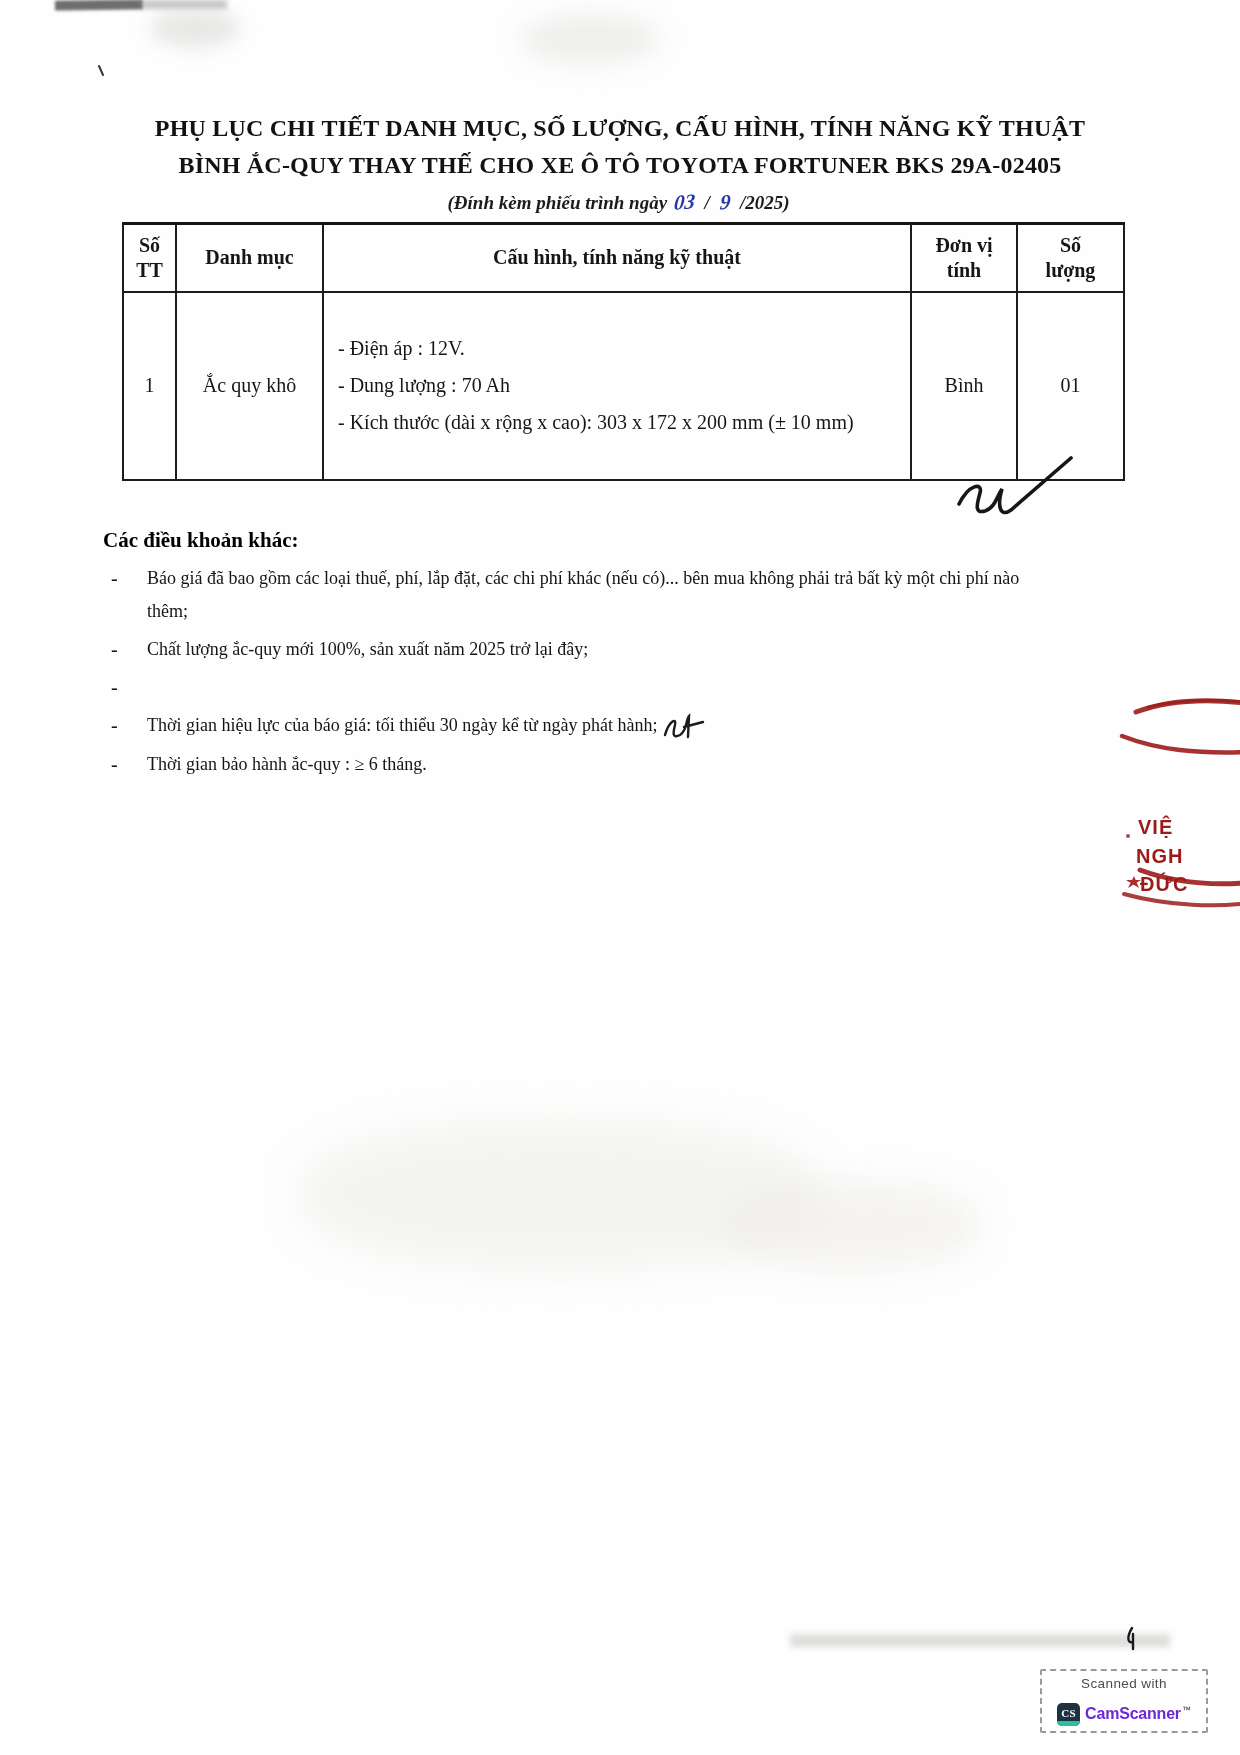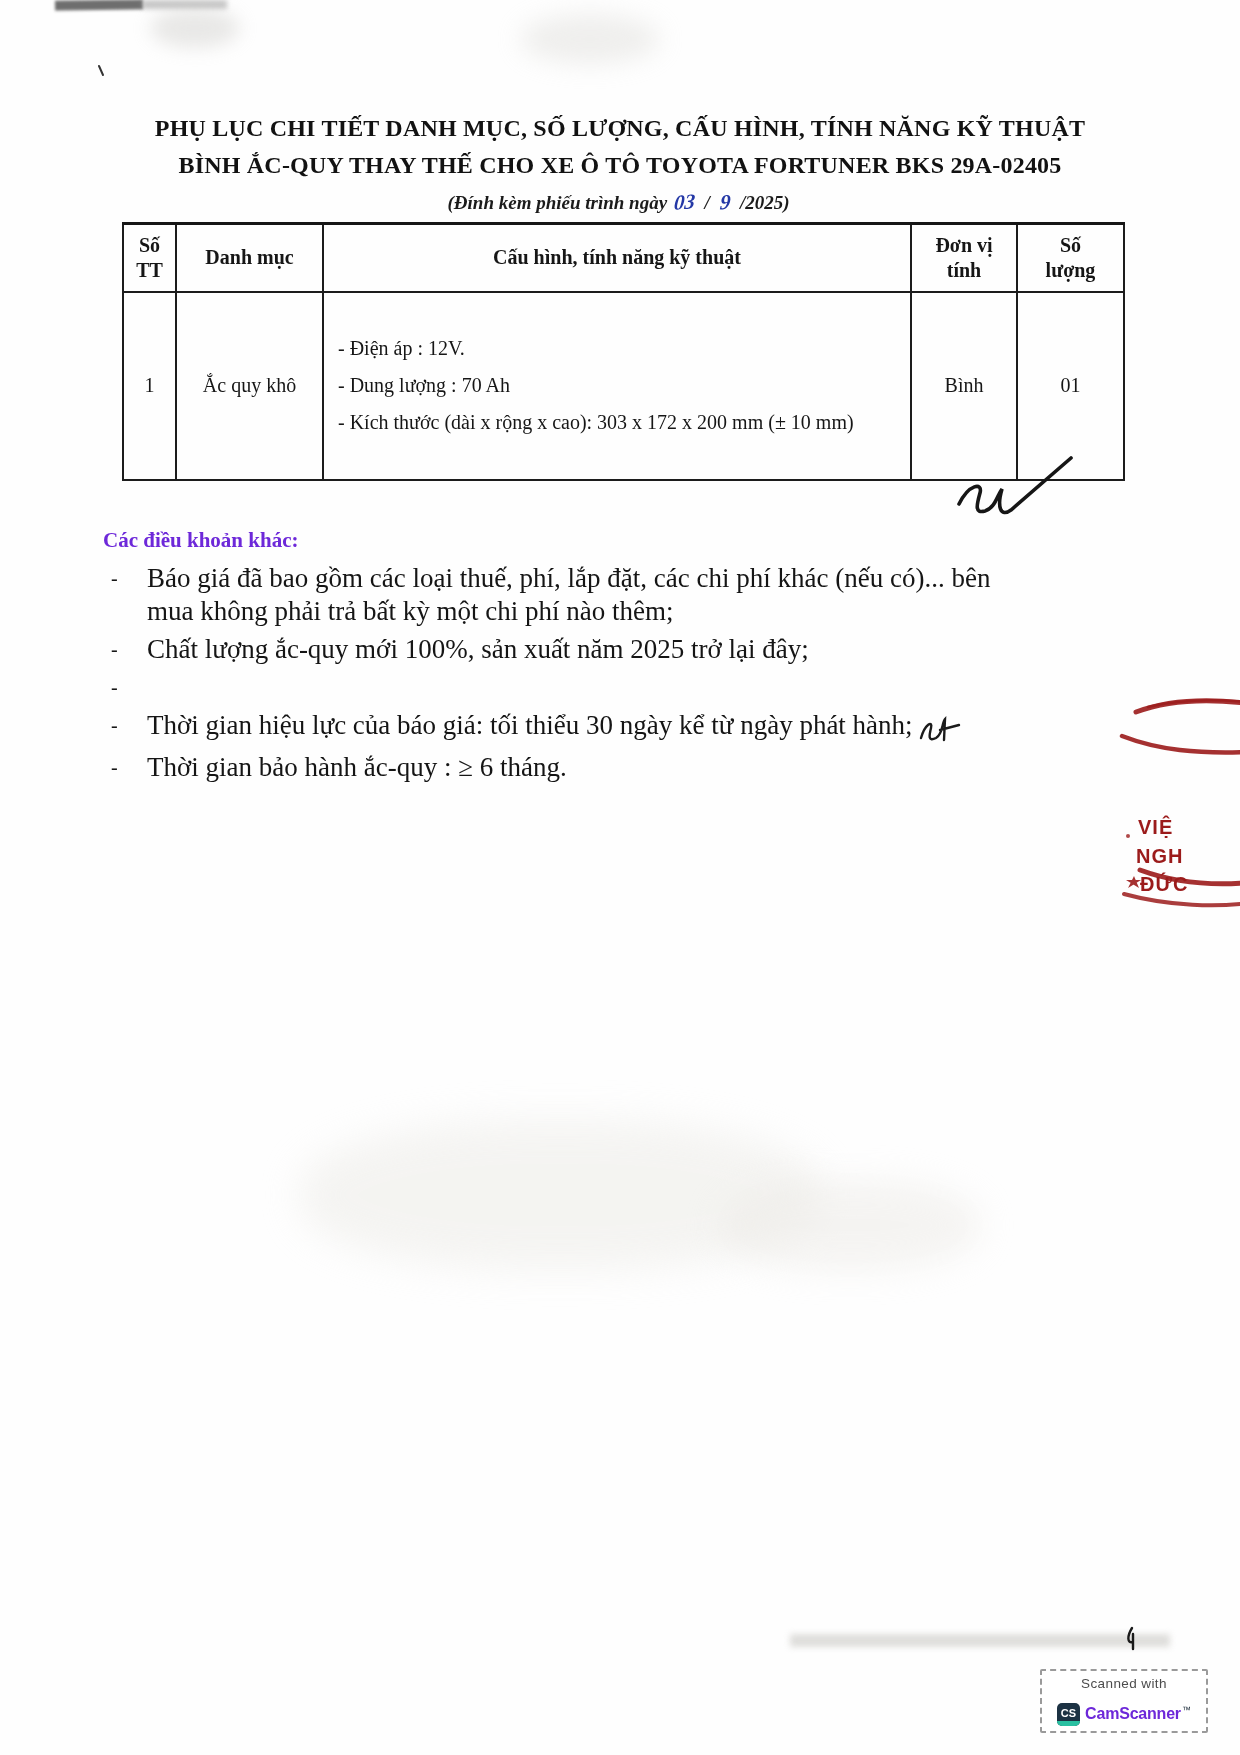--- a/index.html
+++ b/index.html
@@ -42,44 +42,44 @@
   table.main tr.hdr th { height:68px; font-size:20px; font-weight:700; text-align:center;
     vertical-align:middle; white-space:pre-line; line-height:1.25; border-top:3px solid #161616; }
   table.main tr.body td { height:188px; font-size:20px; vertical-align:middle; text-align:center; }
   td.specs { text-align:left !important; padding:6px 10px 6px 14px; }
   .spec-line { line-height:1.86; }
   
   .sig-below-table { position:absolute; left:945px; top:452px; }
   .initials { display:inline-block; vertical-align:-12px; margin-left:2px; }
   
   .terms { position:absolute; left:103px; top:528px; width:940px; }
-  .terms-heading { font-weight:700; font-size:21px; margin-bottom:9px; color:#6d28d9; }
+  .terms-heading { font-weight:700; font-size:21px; margin-bottom:9px; color:#000000; }
   .term { display:flex; align-items:flex-start; margin-bottom:5px; }
   .term .dash { width:44px; flex:0 0 44px; font-size:20px; text-align:left;
     padding-left:8px; line-height:33px; }
-  .term .term-text { font-size:27px; line-height:33px; color:#151515; }
+  .term .term-text { font-size:18px; line-height:33px; color:#151515; }
   
   .stamp { position:absolute; left:1118px; top:698px; width:140px; height:215px;
     color:#9b1b1b; }
   .stamp-line { position:absolute; left:20px; font-family:"Liberation Sans","DejaVu Sans",sans-serif;
     font-weight:700; font-size:20px; letter-spacing:1px; color:#9b1b1b; white-space:nowrap;margin-top:46px; }
   .stamp-l1 { top:72px; }
   .stamp-l2 { top:101px; left:18px; }
   .stamp-l3 { top:129px; left:22px; }
   .stamp-dot { position:absolute; left:8px; top:136px; width:4px; height:4px; background:#9b1b1b; border-radius:50%; opacity:.8; }
   
   .cam-badge { position:absolute; left:1040px; top:1669px; width:168px; height:64px;
     border:2px dashed #9a9a9a; background:#fff; border-radius:2px;
     display:flex; flex-direction:column; align-items:center; justify-content:center; gap:12px;
     font-family:"Liberation Sans","DejaVu Sans",sans-serif; }
   .cam-top { font-size:13.5px; color:#4c4c4c; letter-spacing:.4px; }
   .cam-bottom { display:flex; align-items:center; gap:5px; }
   .cs-logo { width:23px; height:23px; border-radius:5px; background:#1c3243; position:relative;
     display:flex; align-items:center; justify-content:center; overflow:hidden; }
-  .cs-logo span { color:#fff; font-weight:700; font-size:11px; margin-top:-4px; letter-spacing:.3px; }
+  .cs-logo span { color:#fff; font-weight:700; font-size:11px; margin-top:-4px; letter-spacing:.3px;font-family:Liberation Serif, serif; }
   .cs-logo::after { content:""; position:absolute; left:0; bottom:0; width:100%; height:5px; background:#29c0a1; }
   .cam-brand { font-size:16px; font-weight:700; color:#6d28d9; letter-spacing:-.2px; }
   .cam-tm { font-size:9px; color:#20303e; vertical-align:super; margin-left:1px; }
 </style>
 </head>
 <body>
 
 <div class="page">
 
   <div class="smudge-dark"></div>

